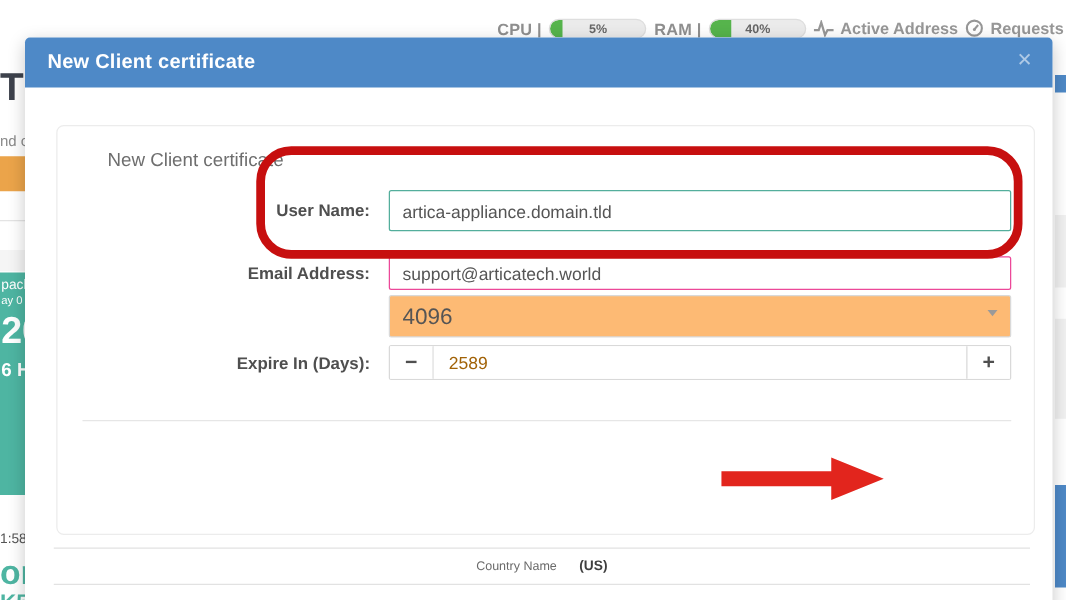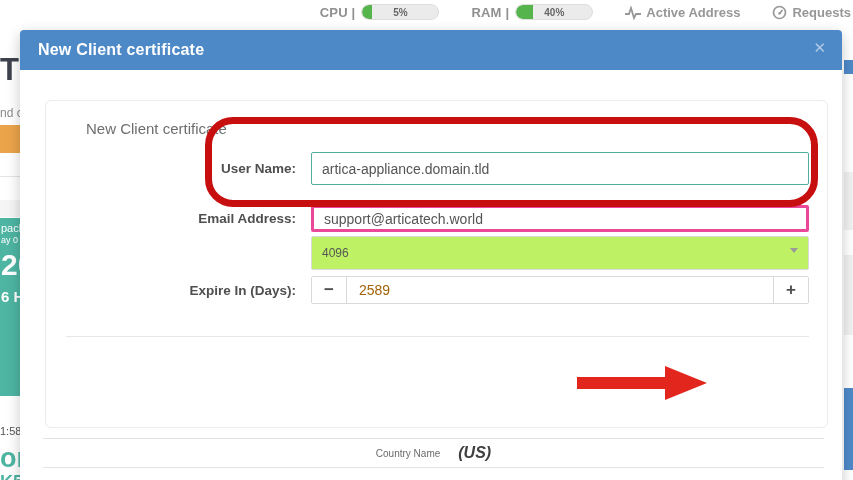--- a/index.html
+++ b/index.html
@@ -2,21 +2,21 @@
 <html><head>
 <meta charset="utf-8">
 <style>
   * { margin:0; padding:0; box-sizing:border-box; }
   html,body { width:853px; height:480px; overflow:hidden; background:#fff;
               font-family:"Liberation Sans", sans-serif; }
   #stage { position:relative; width:853px; height:480px; background:#fff; }
 
   
   .topbar { position:absolute; top:0; left:0; width:853px; height:30px; background:#fff; }
-  .topbar-items { position:absolute; top:4px; right:2px; display:flex; align-items:flex-end; gap:32px; }
+  .topbar-items { position:absolute; top:15px; right:2px; display:flex; align-items:flex-start; gap:6px; }
   .meter-group { display:flex; align-items:center; gap:6px; }
   .meter-label { font-size:13px; font-weight:700; color:#8f8f8f; letter-spacing:.2px; }
   .pill { position:relative; width:78px; height:16px; background:#ebebeb; border:1px solid #dedede;
           border-radius:8px; overflow:hidden; }
   .pill-fill { position:absolute; left:0; top:0; bottom:0; background:#56b44c; border-radius:8px 0 0 8px; }
   .pill-text { position:absolute; inset:0; display:flex; align-items:center; justify-content:center;
                font-size:10px; font-weight:700; color:#666; }
   .nav-item { display:flex; align-items:center; gap:5px; font-size:13px; font-weight:700; color:#979797; }
   .nav-item svg { display:block; }
 
@@ -51,26 +51,26 @@
                  background:none; border:none; cursor:pointer; font-family:"Liberation Sans",sans-serif; }
 
   .panel { position:absolute; left:25px; top:70px; width:783px; height:328px;
            border:1px solid #ececec; border-radius:6px; background:#fff; }
   .form-title { position:absolute; left:40px; top:19px; font-size:15px; color:#6e6e6e; }
 
   .f-label { position:absolute; left:0; width:250px; text-align:right; font-size:13.5px;
              font-weight:600; color:#4f4f4f; }
   .f-ctl { position:absolute; left:265px; width:498px; }
 
-  input.txt { width:100%; height:100%; border:3px solid #ec4899; border-radius:2px; padding:0 10px;
+  input.txt { width:100%; height:100%; border:1px solid #ec4899; border-radius:2px; padding:0 10px;
               font-size:14px; color:#555; font-family:"Liberation Sans",sans-serif; outline:none; }
   input.txt.focused { border:1px solid #53ae9c; }
 
   .sel { height:28px; border:1px solid #d9d9d9; border-radius:2px; display:flex; align-items:center;
-         padding:16px 10px; font-size:12px; color:#555; position:relative; background:#bef264; cursor:pointer; }
+         padding:16px 10px; font-size:18px; color:#555; position:relative; background:#fdba74; cursor:pointer; }
   .sel-caret { position:absolute; right:10px; top:11px; width:0; height:0;
                border-left:4px solid transparent; border-right:4px solid transparent;
                border-top:5px solid #9a9a9a; }
 
   .stepper { height:28px; display:flex; border:1px solid #d9d9d9; border-radius:2px; background:#fff; }
   .step-btn { width:35px; background:#fff; border:none; font-size:17px; font-weight:700; color:#4f4f4f;
               cursor:pointer; font-family:"Liberation Sans",sans-serif; line-height:26px; }
   .step-btn.minus { border-right:1px solid #d9d9d9; }
   .step-btn.plus { border-left:1px solid #d9d9d9; }
   .stepper input { flex:1; border:none; padding:0 12px; font-size:14px; color:#a16207; outline:none;
@@ -79,21 +79,21 @@
   .divider { position:absolute; left:20px; top:235px; width:743px; height:1px; background:#e6e6e6; }
 
   .create-btn { position:absolute; left:658px; top:260px; width:104px; height:38px; background:#48b298;
                 color:#fff; border:none; border-radius:4px; font-size:16px; font-weight:700;
                 cursor:pointer; font-family:"Liberation Sans",sans-serif; }
 
   .country-row { position:absolute; left:23px; top:408px; width:781px; height:30px;
                  border-top:1px solid #e2e2e2; border-bottom:1px solid #e2e2e2;
                  display:flex; align-items:center; justify-content:center; gap:18px; }
   .country-name { font-size:10px; color:#6b6b6b; }
-  .country-val { font-size:16px; font-weight:700; color:#3f3f3f;font-style:italic; }
+  .country-val { font-size:11px; font-weight:700; color:#3f3f3f; }
 
   
   .anno-rect { position:absolute; left:205px; top:117px; width:613px; height:90px; z-index:50;
                border:7px solid #c70f0f; border-radius:28px; pointer-events:none; }
   .anno-arrow { position:absolute; left:577px; top:362px; z-index:60; pointer-events:none; }
 </style>
 </head>
 <body>
 
 <div id="stage">

